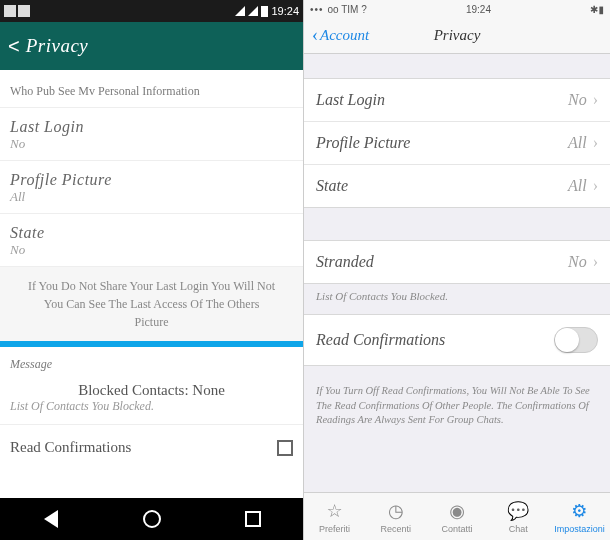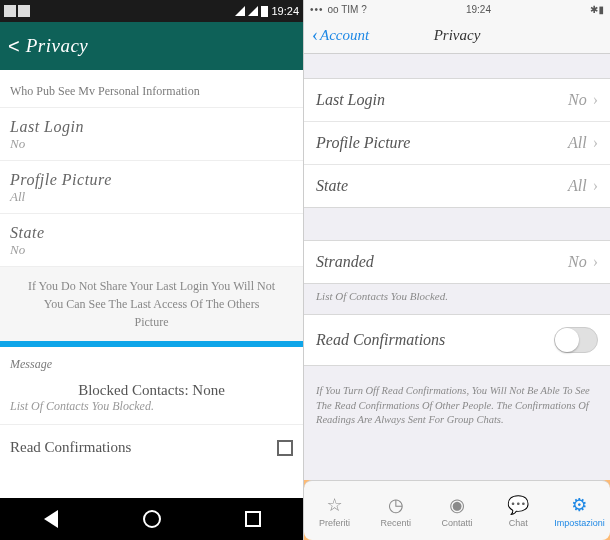--- a/index.html
+++ b/index.html
@@ -209,25 +209,24 @@
     padding: 0 12px;
     font-size: 10.5px;
     color: #8a8a8a;
     line-height: 1.4;
     font-family: Georgia, serif;
     font-style: italic;
     margin-top: 18px;
   }
 
   .ios-tabbar {
-    height: 60px;
+    height: 48px;
     background: #f7f7f7;
     border-top: 1px solid #d0d0d0;
     display: flex;
-    border-radius: 8px;
   }
   .ios-tab {
     flex: 1;
     display: flex;
     flex-direction: column;
     align-items: center;
     justify-content: center;
     font-size: 9px;
     color: #8a8a8a;
     gap: 2px;

